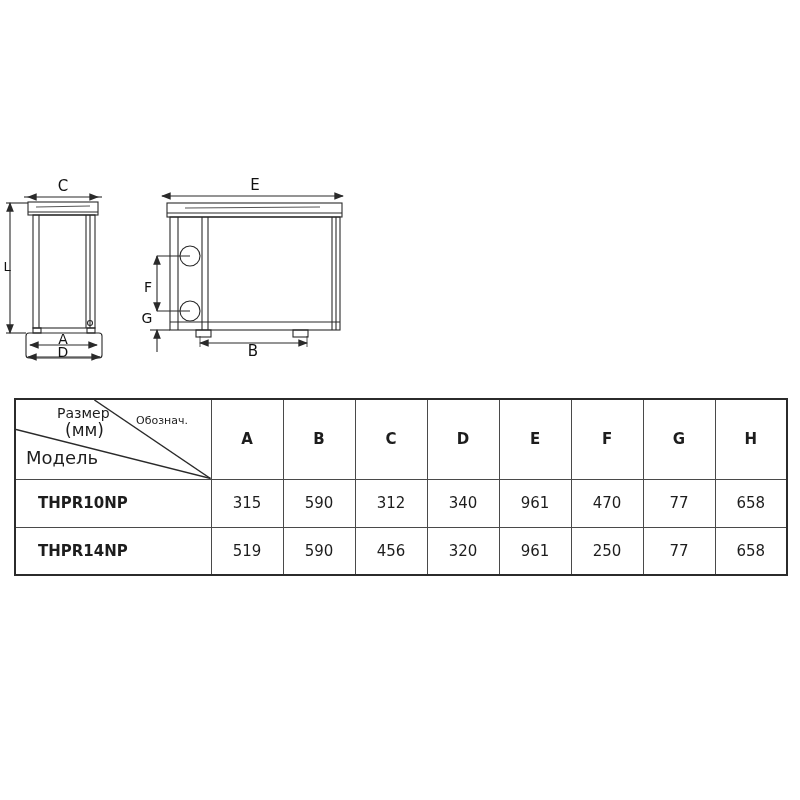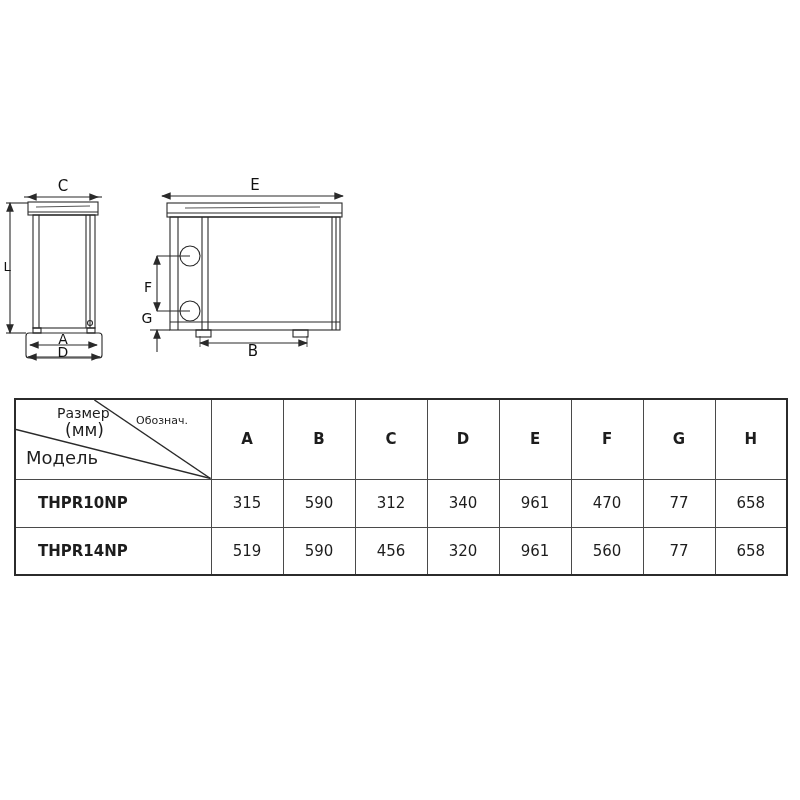--- a/index.html
+++ b/index.html
@@ -176,19 +176,19 @@
       </tr>
 
 
       <tr class="data-row">
         <td class="model-cell">THPR14NP</td>
         <td>519</td>
         <td>590</td>
         <td>456</td>
         <td>320</td>
         <td>961</td>
-        <td>560</td>
+        <td>250</td>
         <td>77</td>
         <td>658</td>
       </tr>
     </tbody>
   </table>
 </div>
 
 </body></html>

